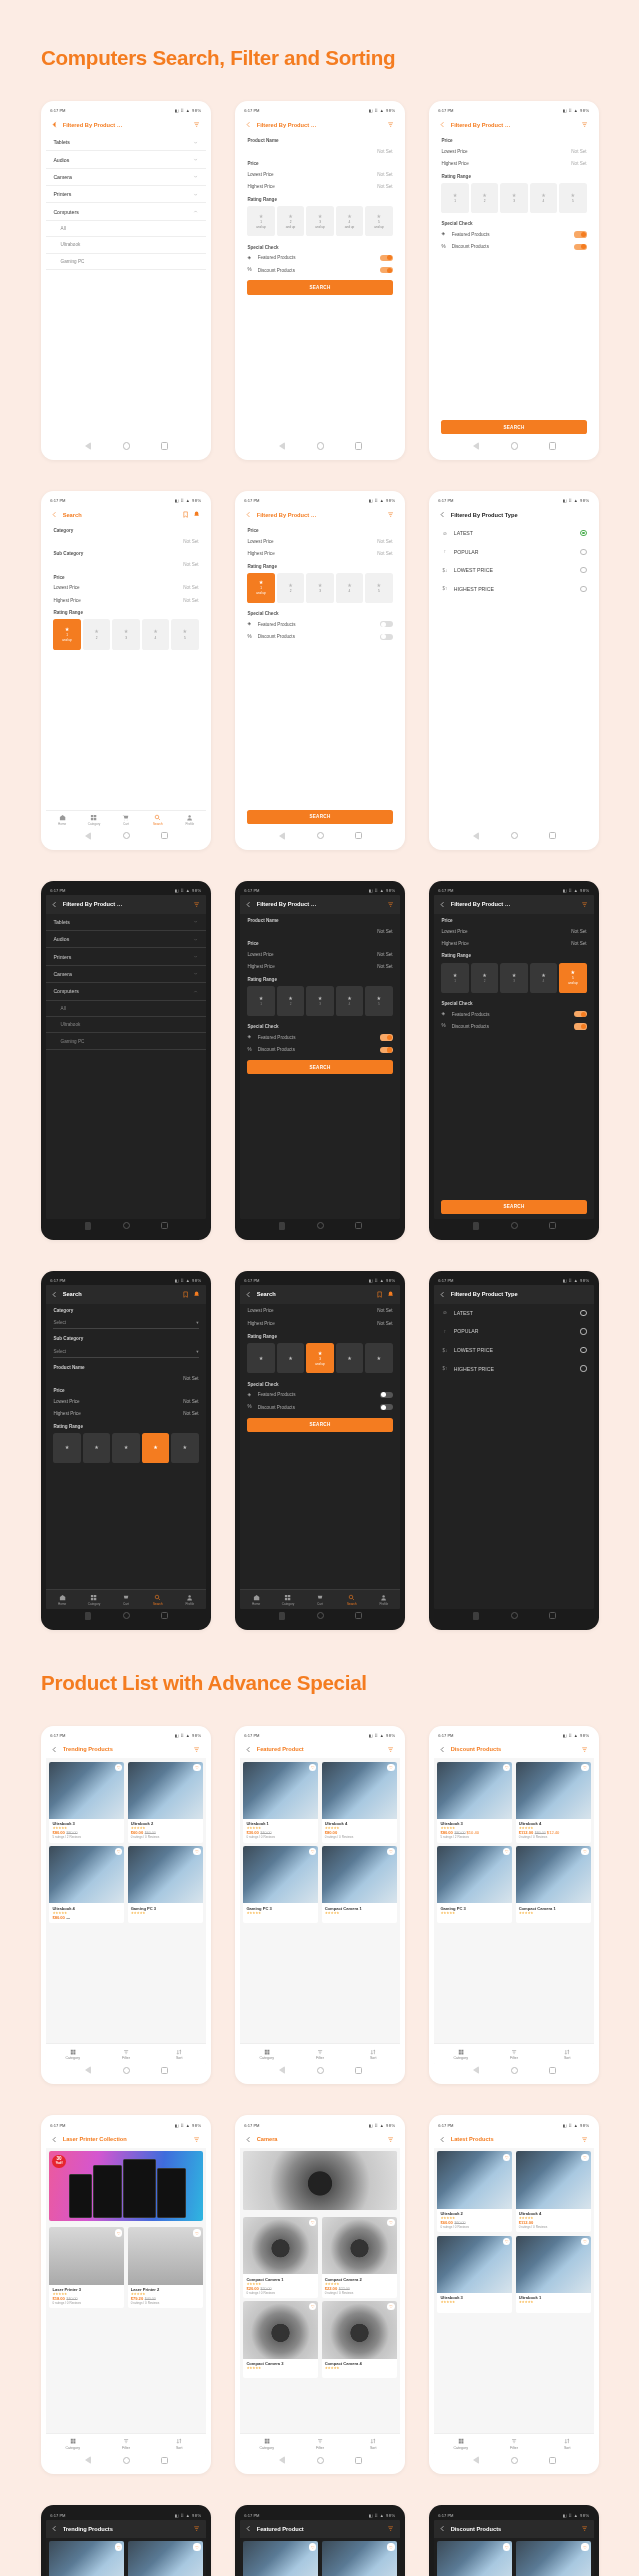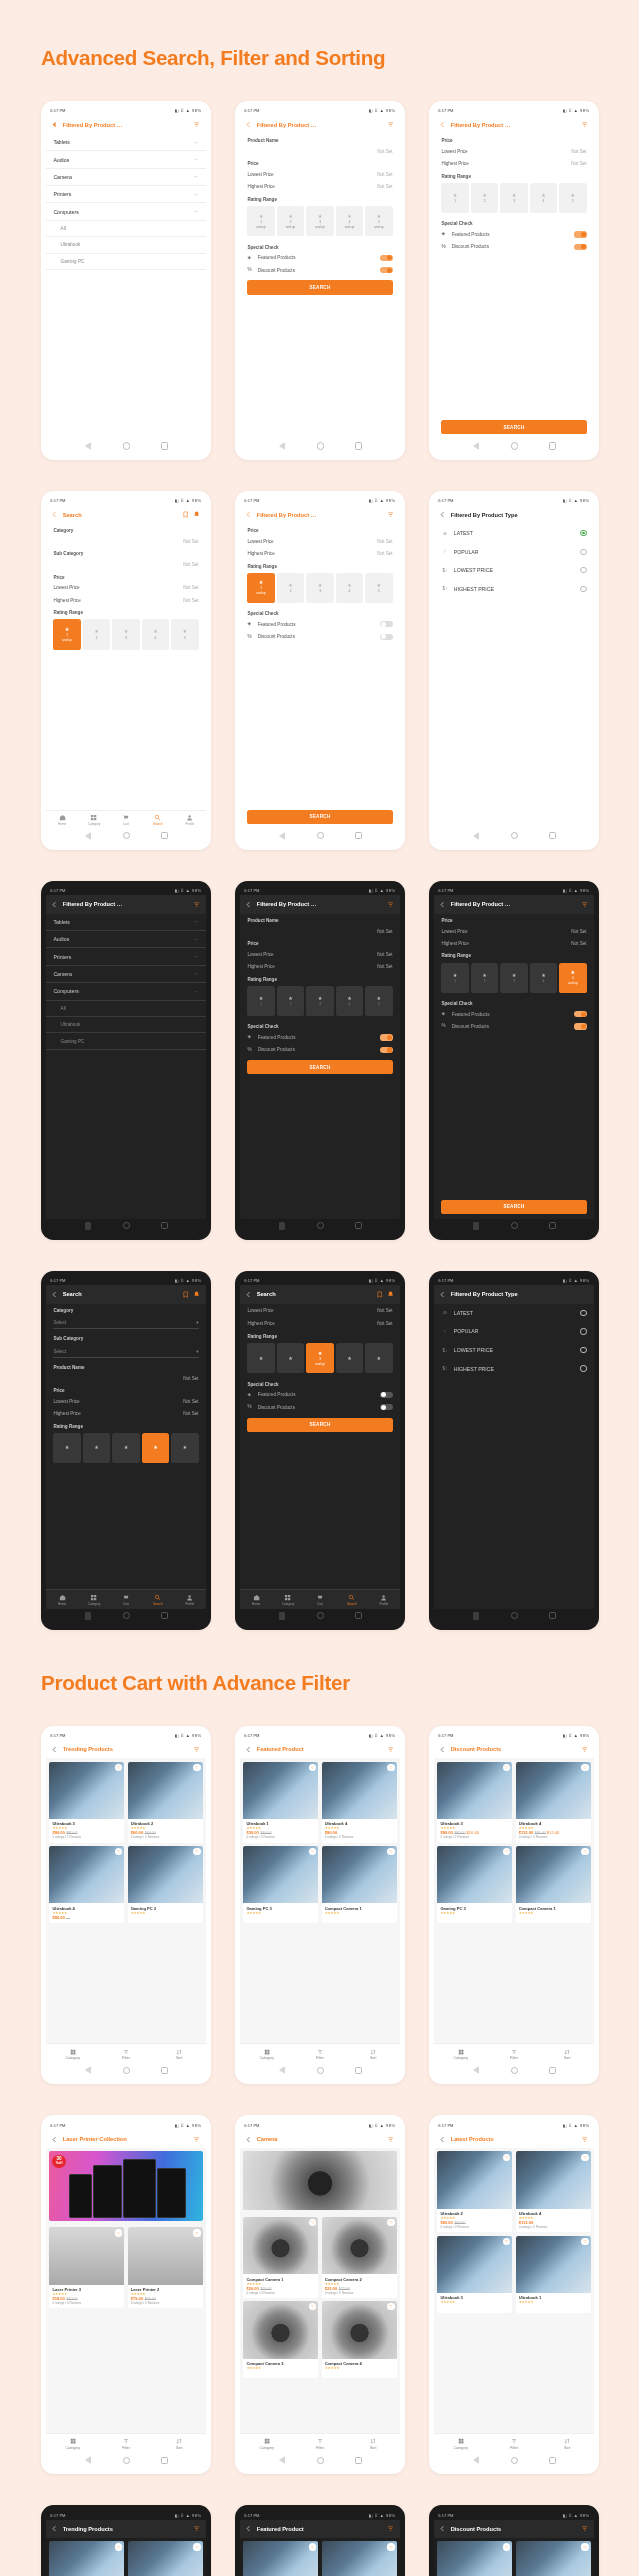--- a/index.html
+++ b/index.html
@@ -101,21 +101,21 @@
   .hero-banner .badge b { font-size: 4.6px; }
   .hero-banner .devices { position: absolute; inset: 4.1px 4.1px 3.1px 19.6px; display: flex; align-items: flex-end; gap: 1px; }
   .hero-banner .devices div { background: #111; border-radius: 1.5px; border: 0.5px solid #333; }
   .camera-header { margin: 3.1px; font-size: 0; }
   .camera-img-lg { width: 100%; aspect-ratio: 2.6; background: radial-gradient(circle at 50% 55%, #222 14%, #555 15%, #888 38%, #c8c8c8 60%, #dedede); border-radius: 1.5px; }
   .select { margin: 2.1px 7.2px 3.1px; border-bottom: 0.5px solid #ddd; display: flex; justify-content: space-between; align-items: center; padding: 3.1px 0; font-size: 4.6px; color: #888; }
 </style>
 </head>
 <body>
 
-<h1 class="section-title">Advanced Search, Filter and Sorting</h1>
+<h1 class="section-title">Computers Search, Filter and Sorting</h1>
 
 <div class="grid3">
 
   <div class="phone">
     <div class="statusbar">
         <span>6:17 PM</span>
         <span class="icons">◧ ⠿ ▲ 98%</span>
       </div>
     <div class="screen">
       <div class="appbar orange">
@@ -1042,21 +1042,21 @@
     </div>
     <div class="softnav">
         <div class="key tri"></div>
         <div class="key circ"></div>
         <div class="key"></div>
       </div>
   </div>
 
 </div>
 
-<h1 class="section-title">Product Cart with Advance Filter</h1>
+<h1 class="section-title">Product List with Advance Special</h1>
 
 <div class="grid3">
 
   <div class="phone">
     <div class="statusbar">
         <span>6:17 PM</span>
         <span class="icons">◧ ⠿ ▲ 98%</span>
       </div>
     <div class="screen">
       <div class="appbar" style="color:#f47c20">

